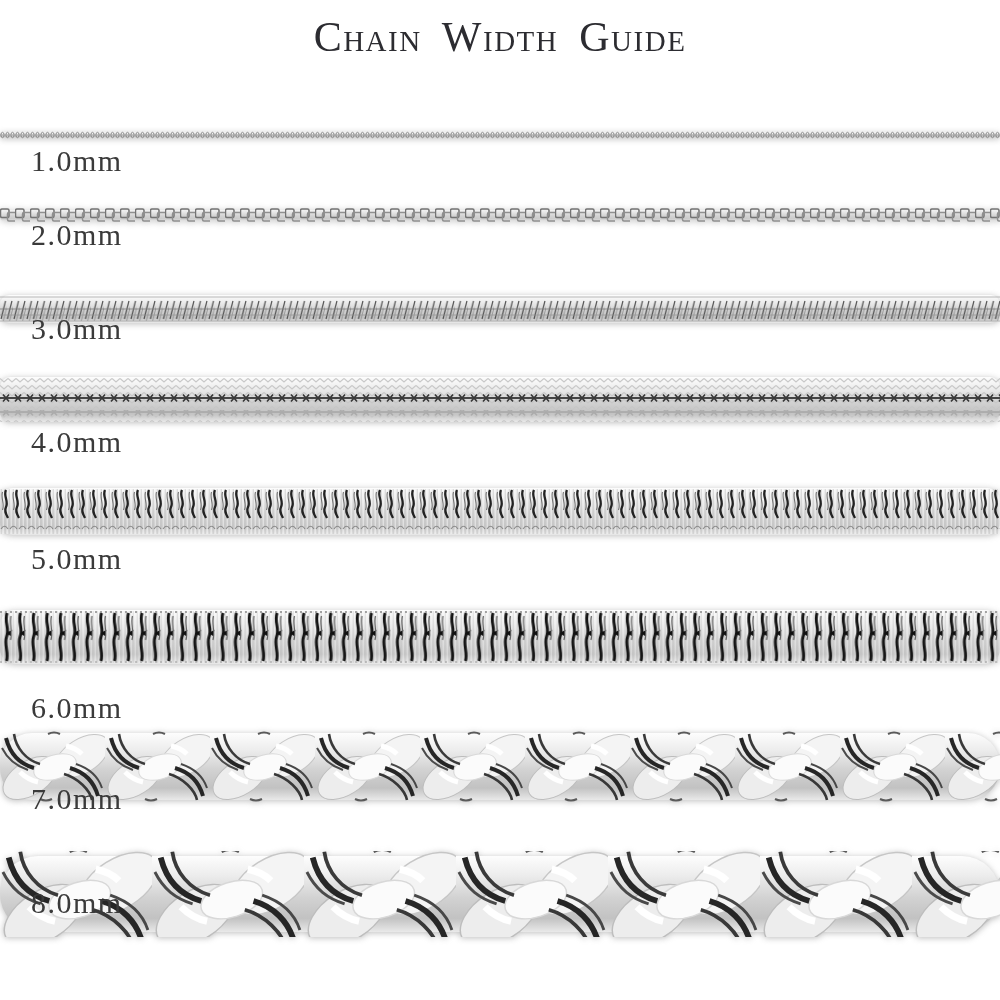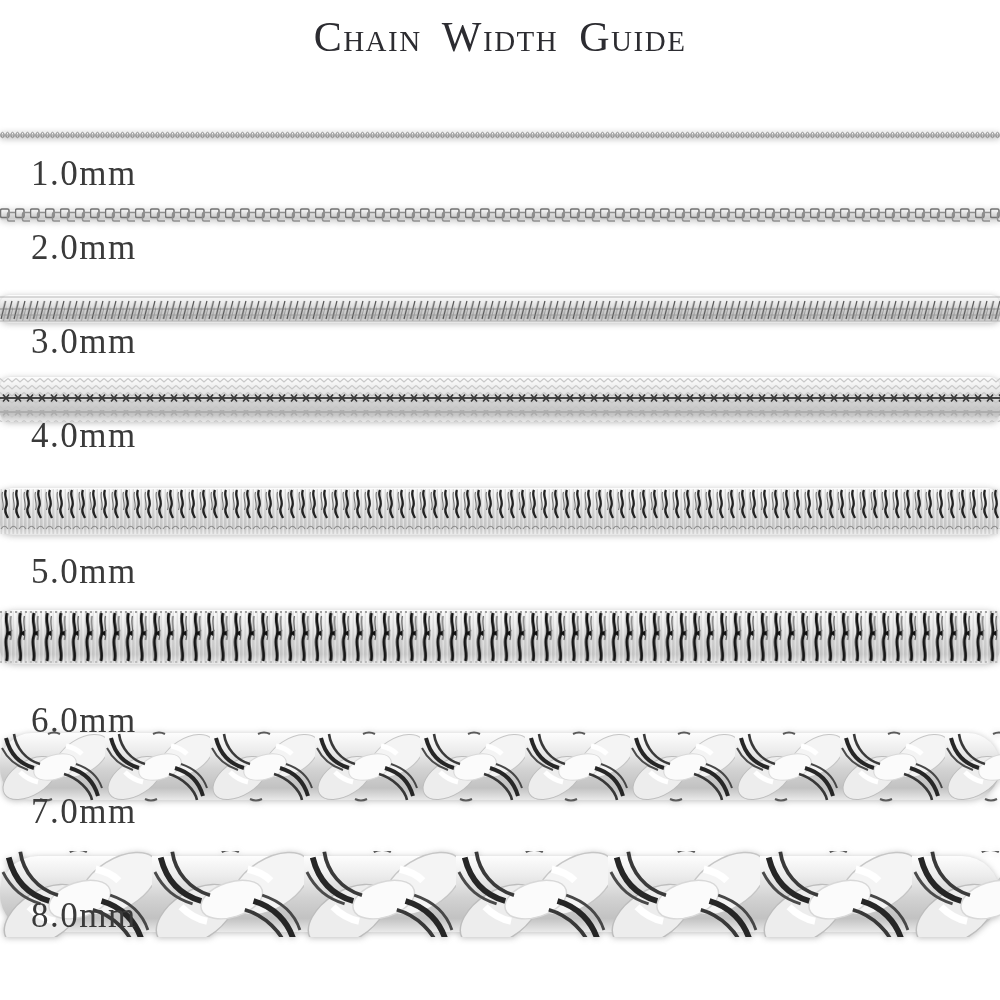--- a/index.html
+++ b/index.html
@@ -7,22 +7,22 @@
   .page{position:relative;width:1000px;height:880px;background:#ffffff;}
   .title{
     position:absolute;top:16px;left:0;width:100%;
     text-align:center;font-size:42px;font-variant:small-caps;
     letter-spacing:1.5px;word-spacing:9px;color:#2c2c31;font-weight:500;
     line-height:1;
   }
   .chain{position:absolute;left:0;width:1000px;display:block;
     filter:drop-shadow(0 1px 3px rgba(110,110,110,.45));}
   .size-label{
-    position:absolute;left:31px;font-size:35px;letter-spacing:1.5px;
-    color:#3a3a3a;line-height:1;white-space:nowrap;margin-top:10px;
+    position:absolute;left:31px;font-size:30px;letter-spacing:1.5px;
+    color:#3a3a3a;line-height:1;white-space:nowrap;
   }
   .defs-holder{position:absolute;width:0;height:0;overflow:hidden;}
 </style>
 </head>
 <body>
 
 <div class="page">
 
   <svg class="defs-holder" aria-hidden="true">
     <defs>
@@ -125,21 +125,21 @@
     <line x1="0" y1="27" x2="1000" y2="27" stroke="#a8a8a8" stroke-width="1" opacity="0.8"></line>
   </svg>
   <div class="size-label" style="top:314px">3.0mm</div>
 
   <svg class="chain" style="top:377px;height:45px" width="1000" height="45" viewBox="0 0 1000 45">
     <rect x="0" y="0" width="1000" height="45" rx="10" fill="url(#metal)"></rect>
     <rect x="0" y="0" width="1000" height="45" fill="url(#p4t)" opacity="0.95"></rect>
     <rect x="0" y="15.5" width="1000" height="14" fill="url(#p4c)"></rect>
     <rect x="0" y="33" width="1000" height="11" fill="url(#p4c)" opacity="0.18"></rect>
   </svg>
-  <div class="size-label" style="top:408px">4.0mm</div>
+  <div class="size-label" style="top:427px">4.0mm</div>
 
   <svg class="chain" style="top:486px;height:51px" width="1000" height="51" viewBox="0 0 1000 51">
     <rect x="0" y="2" width="1000" height="47" rx="13" fill="url(#metal)"></rect>
     <rect x="0" y="3" width="1000" height="45" fill="url(#p5r)" opacity="0.85"></rect>
     <rect x="0" y="0" width="1000" height="36" fill="url(#p5h)"></rect>
     <rect x="0" y="38" width="1000" height="9" fill="url(#p5l)" opacity="0.85"></rect>
   </svg>
   <div class="size-label" style="top:544px">5.0mm</div>
 
   <svg class="chain" style="top:608px;height:58px" width="1000" height="58" viewBox="0 0 1000 58">

